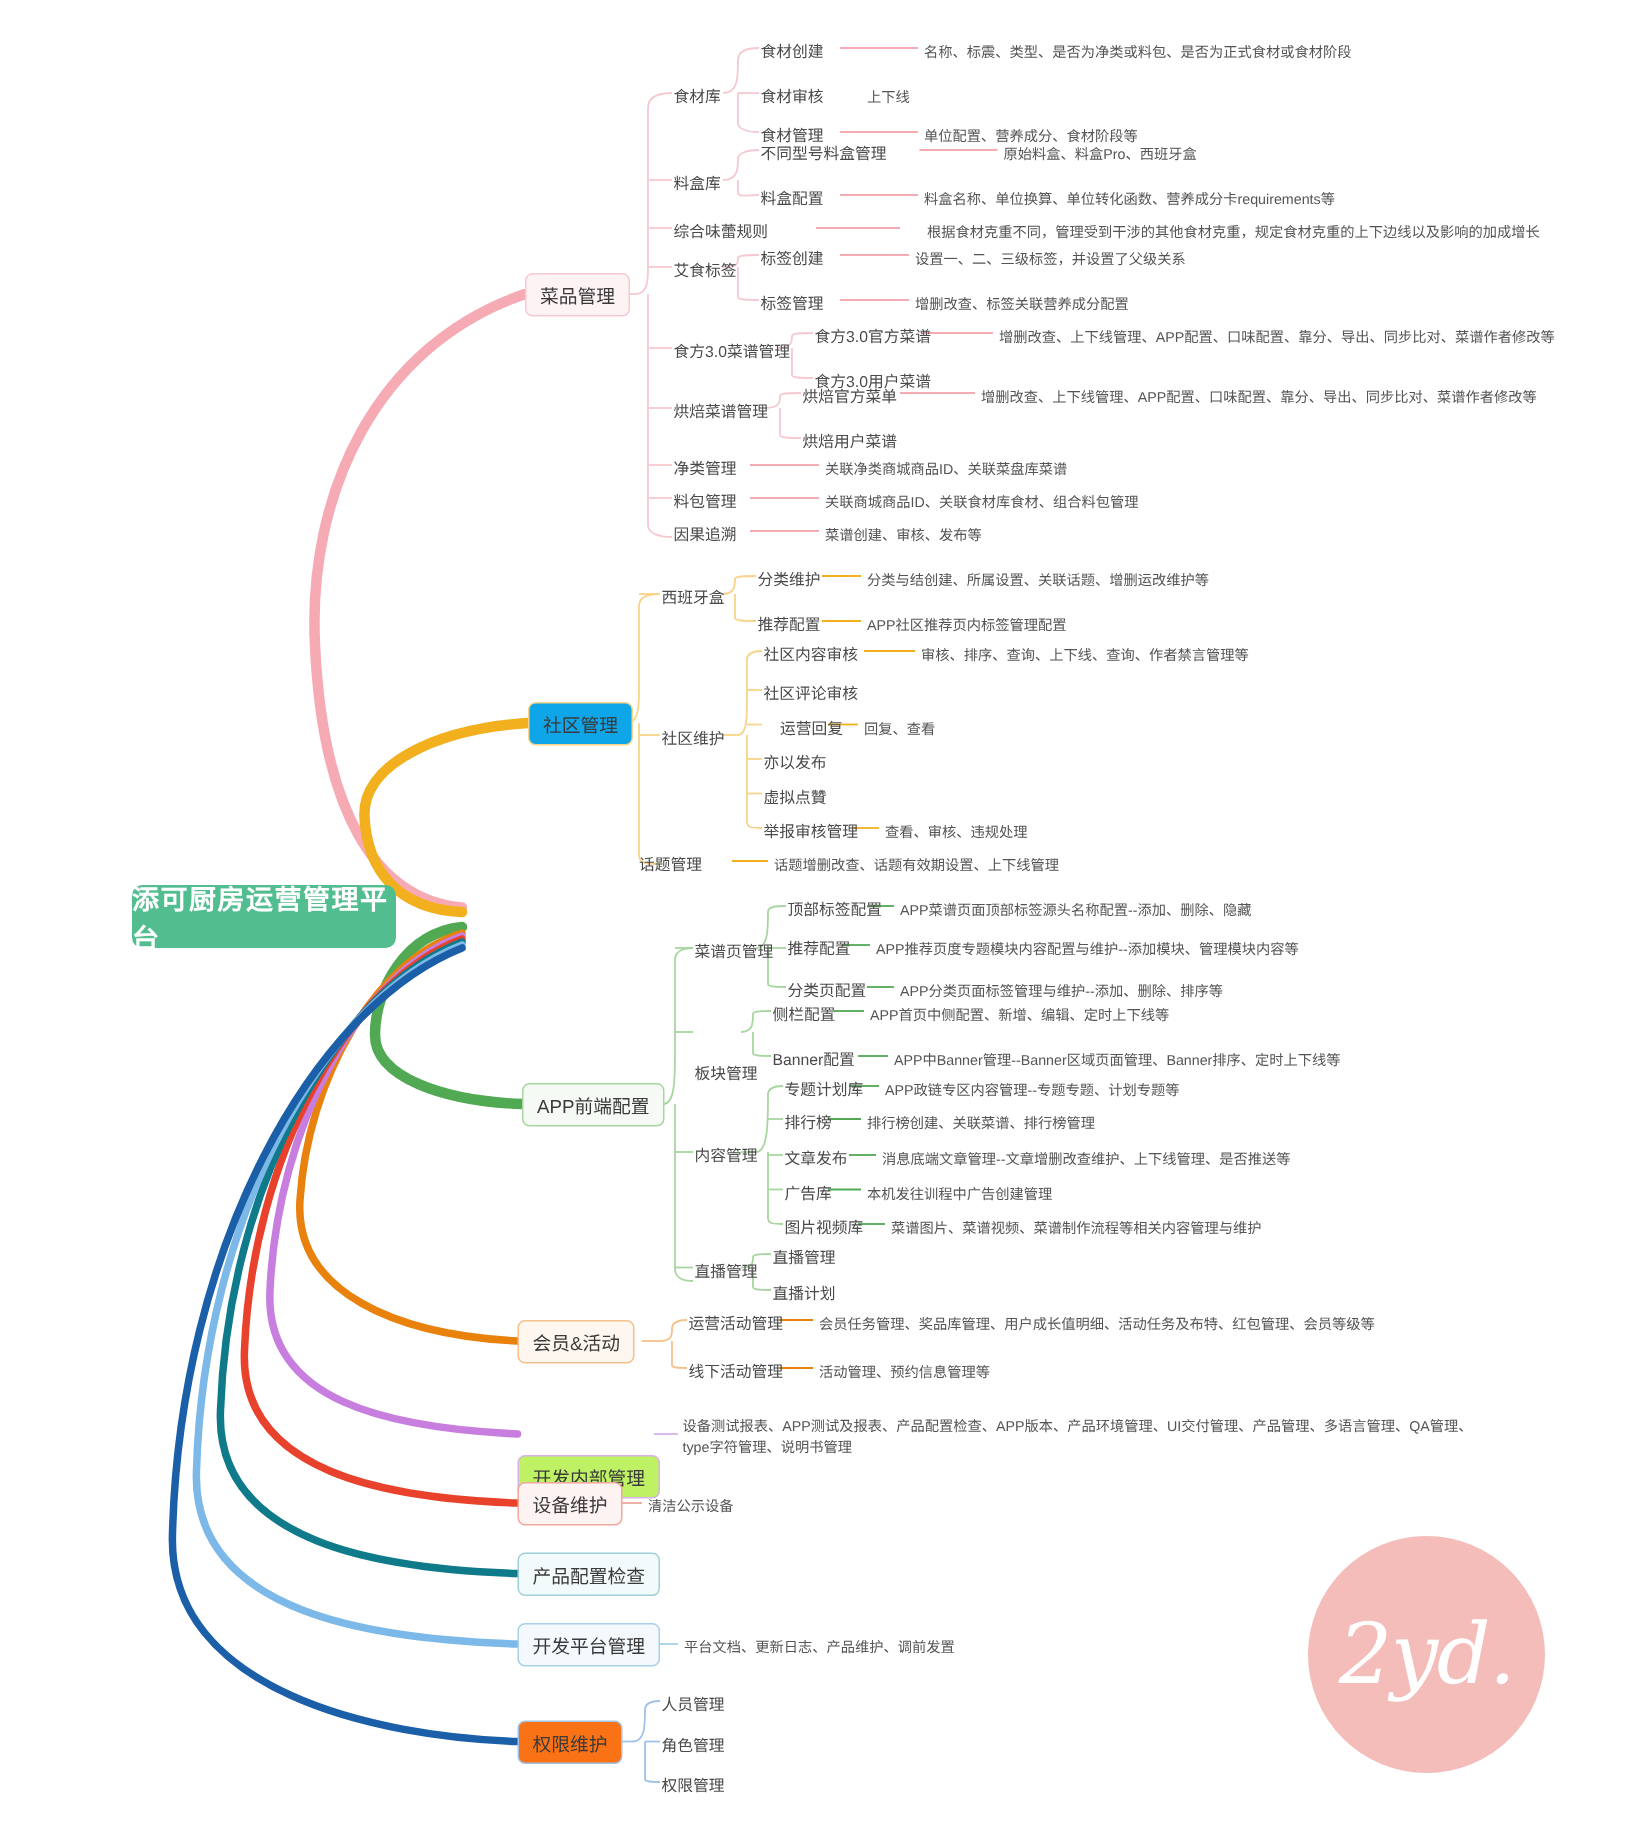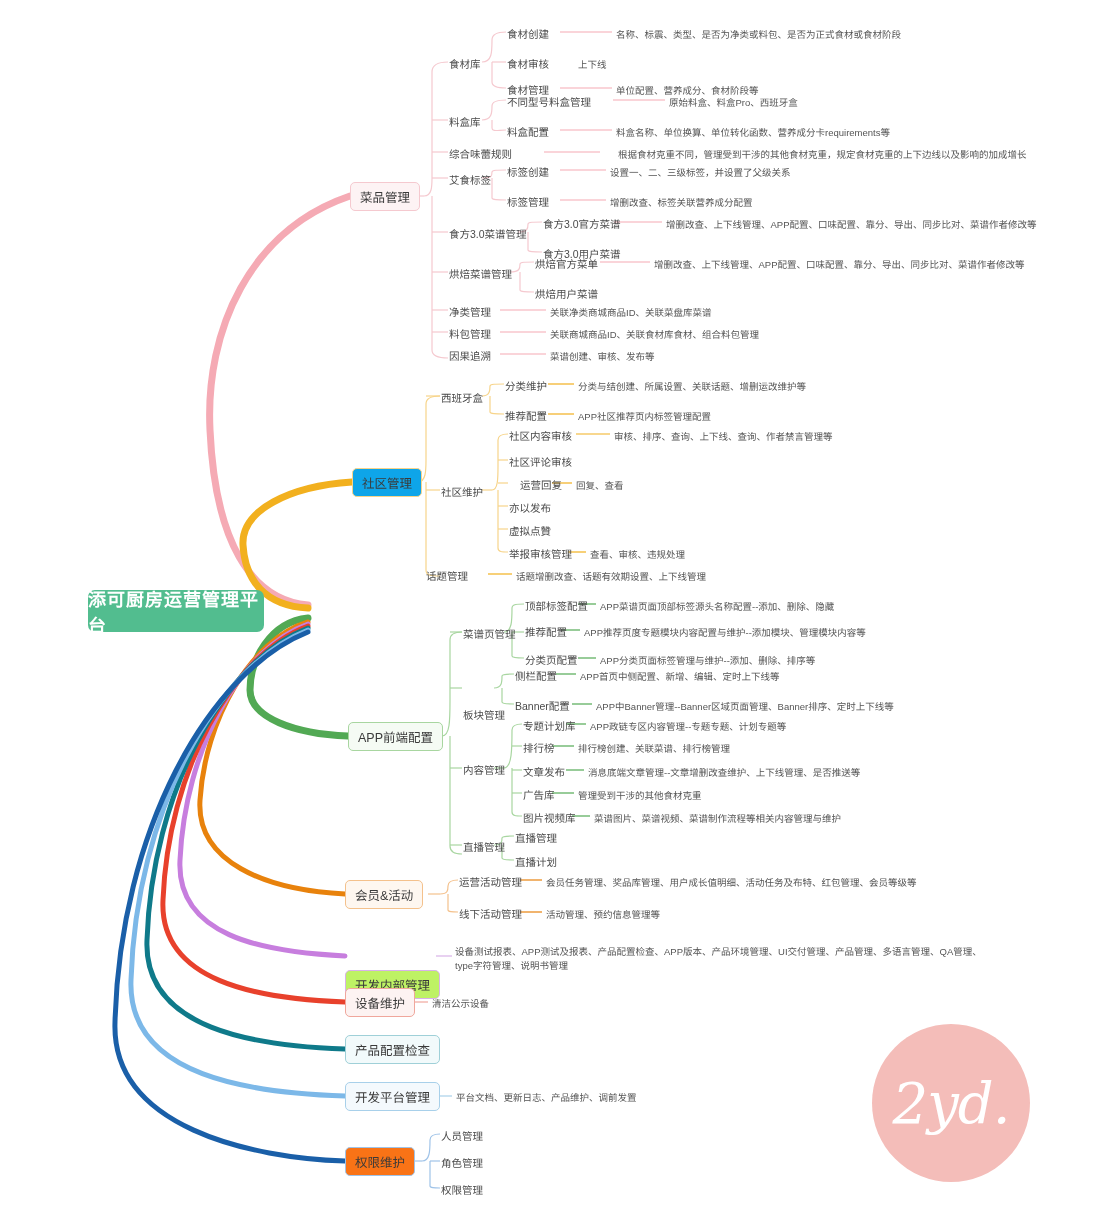--- a/index.html
+++ b/index.html
@@ -410,21 +410,21 @@
     <span>排行榜</span></div>
   <div class="l3" style="left:578px; top:741px;">
     <span>排行榜创建、关联菜谱、排行榜管理</span></div>
   <div class="l2" style="left:523px; top:764px;">
     <span>文章发布</span></div>
   <div class="l3" style="left:588px; top:765px;">
     <span>消息底端文章管理--文章增删改查维护、上下线管理、是否推送等</span></div>
   <div class="l2" style="left:523px; top:787px;">
     <span>广告库</span></div>
   <div class="l3" style="left:578px; top:788px;">
-    <span>管理受到干涉的其他食材克重</span></div>
+    <span>本机发往训程中广告创建管理</span></div>
   <div class="l2" style="left:523px; top:810px;">
     <span>图片视频库</span></div>
   <div class="l3" style="left:594px; top:811px;">
     <span>菜谱图片、菜谱视频、菜谱制作流程等相关内容管理与维护</span></div>
 
   <div class="l2" style="left:463px; top:839px;">
     <span>直播管理</span></div>
   <div class="l2" style="left:515px; top:830px;">
     <span>直播管理</span></div>
   <div class="l2" style="left:515px; top:854px;">

